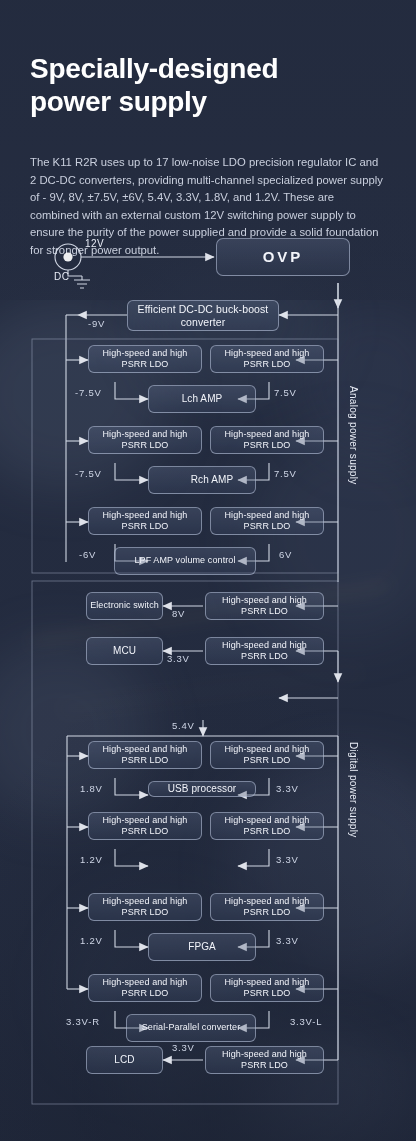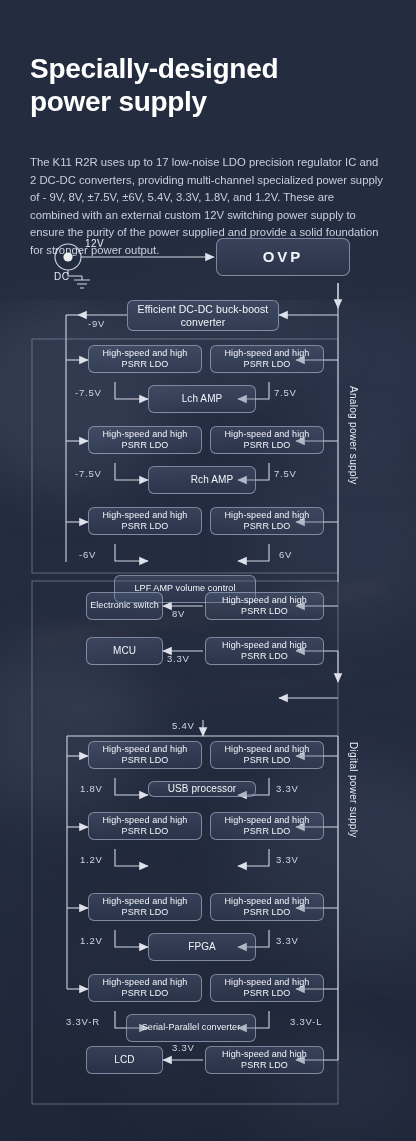--- a/index.html
+++ b/index.html
@@ -215,21 +215,21 @@
   <div class="node" style="left:88px;top:115px;width:114px;height:28px;">High-speed and high PSRR LDO</div>
   <div class="node" style="left:210px;top:115px;width:114px;height:28px;">High-speed and high PSRR LDO</div>
   <div class="node blk" style="left:148px;top:155px;width:108px;height:28px;">Lch AMP</div>
 
   <div class="node" style="left:88px;top:196px;width:114px;height:28px;">High-speed and high PSRR LDO</div>
   <div class="node" style="left:210px;top:196px;width:114px;height:28px;">High-speed and high PSRR LDO</div>
   <div class="node blk" style="left:148px;top:236px;width:108px;height:28px;padding-left:23px;">Rch AMP</div>
 
   <div class="node" style="left:88px;top:277px;width:114px;height:28px;">High-speed and high PSRR LDO</div>
   <div class="node" style="left:210px;top:277px;width:114px;height:28px;">High-speed and high PSRR LDO</div>
-  <div class="node blk sm" style="left:114px;top:317px;width:142px;height:28px;margin-top:28px;">LPF AMP volume control</div>
+  <div class="node blk sm" style="left:114px;top:317px;width:142px;height:28px;">LPF AMP volume control</div>
 
   <div class="node blk sm" style="left:86px;top:362px;width:77px;height:28px;">Electronic switch</div>
   <div class="node" style="left:205px;top:362px;width:119px;height:28px;">High-speed and high PSRR LDO</div>
 
   <div class="node blk" style="left:86px;top:407px;width:77px;height:28px;">MCU</div>
   <div class="node" style="left:205px;top:407px;width:119px;height:28px;">High-speed and high PSRR LDO</div>
 
 
   <div class="node" style="left:88px;top:511px;width:114px;height:28px;">High-speed and high PSRR LDO</div>
   <div class="node" style="left:210px;top:511px;width:114px;height:28px;">High-speed and high PSRR LDO</div>

